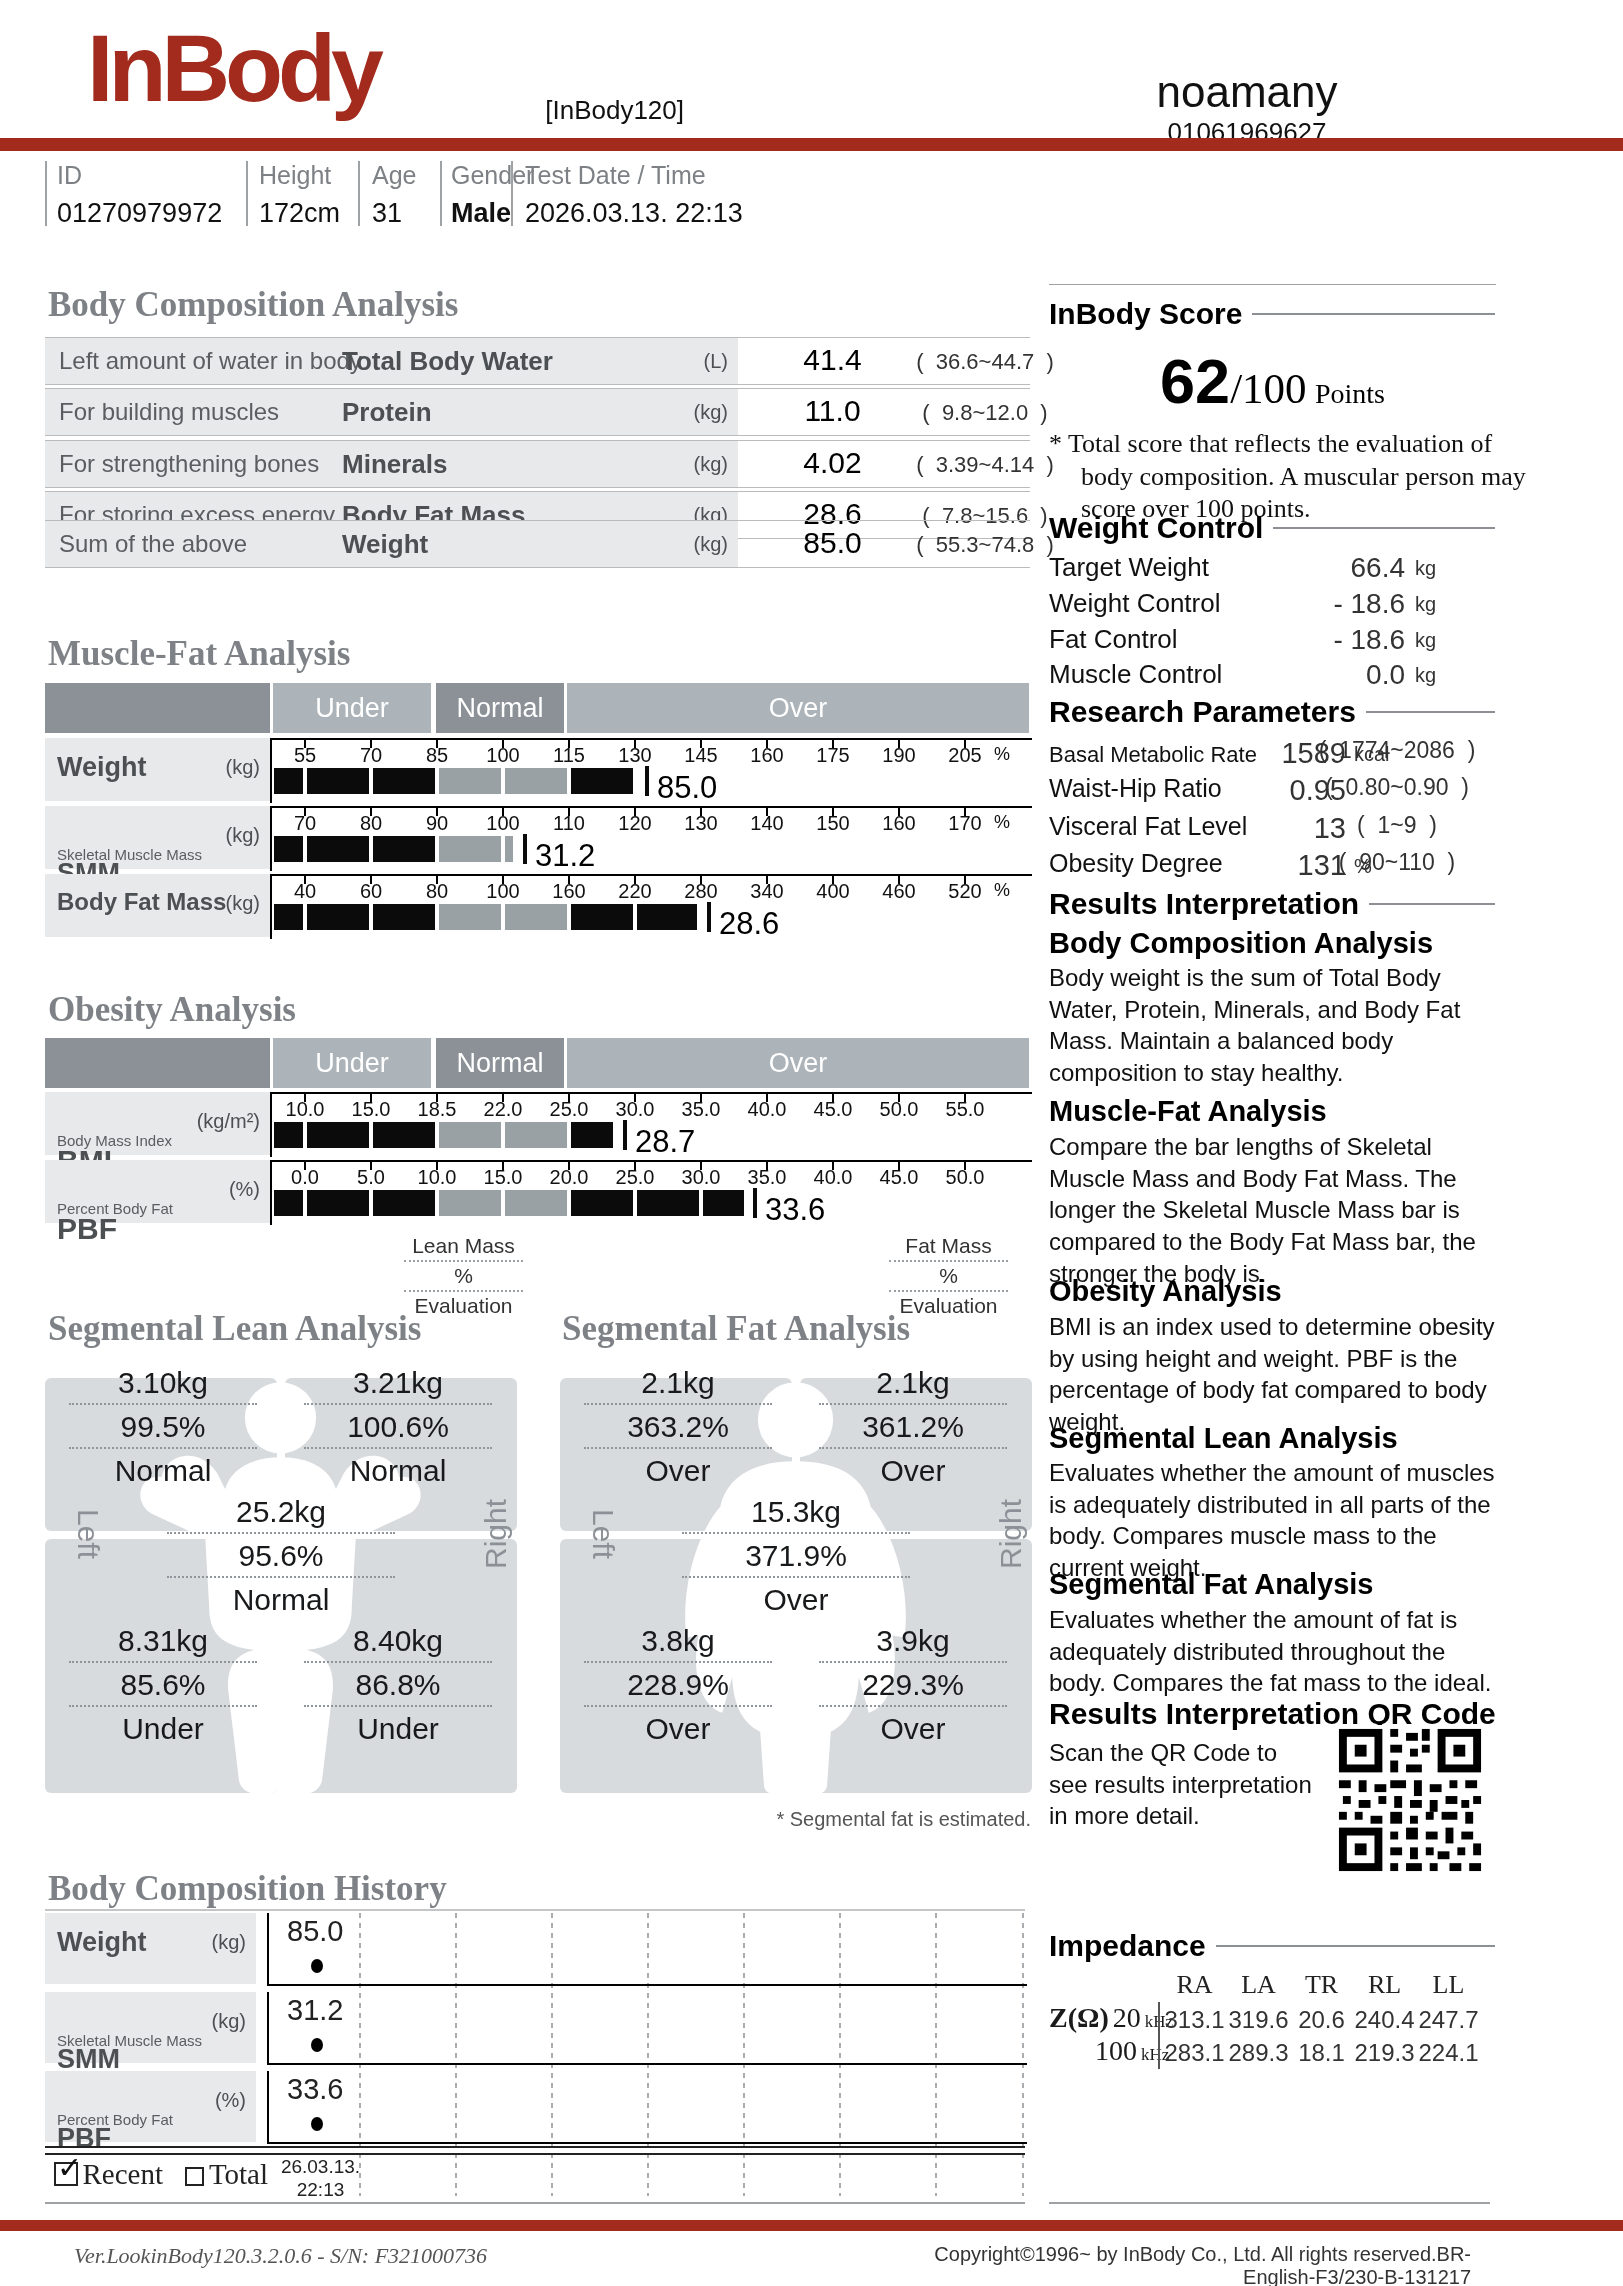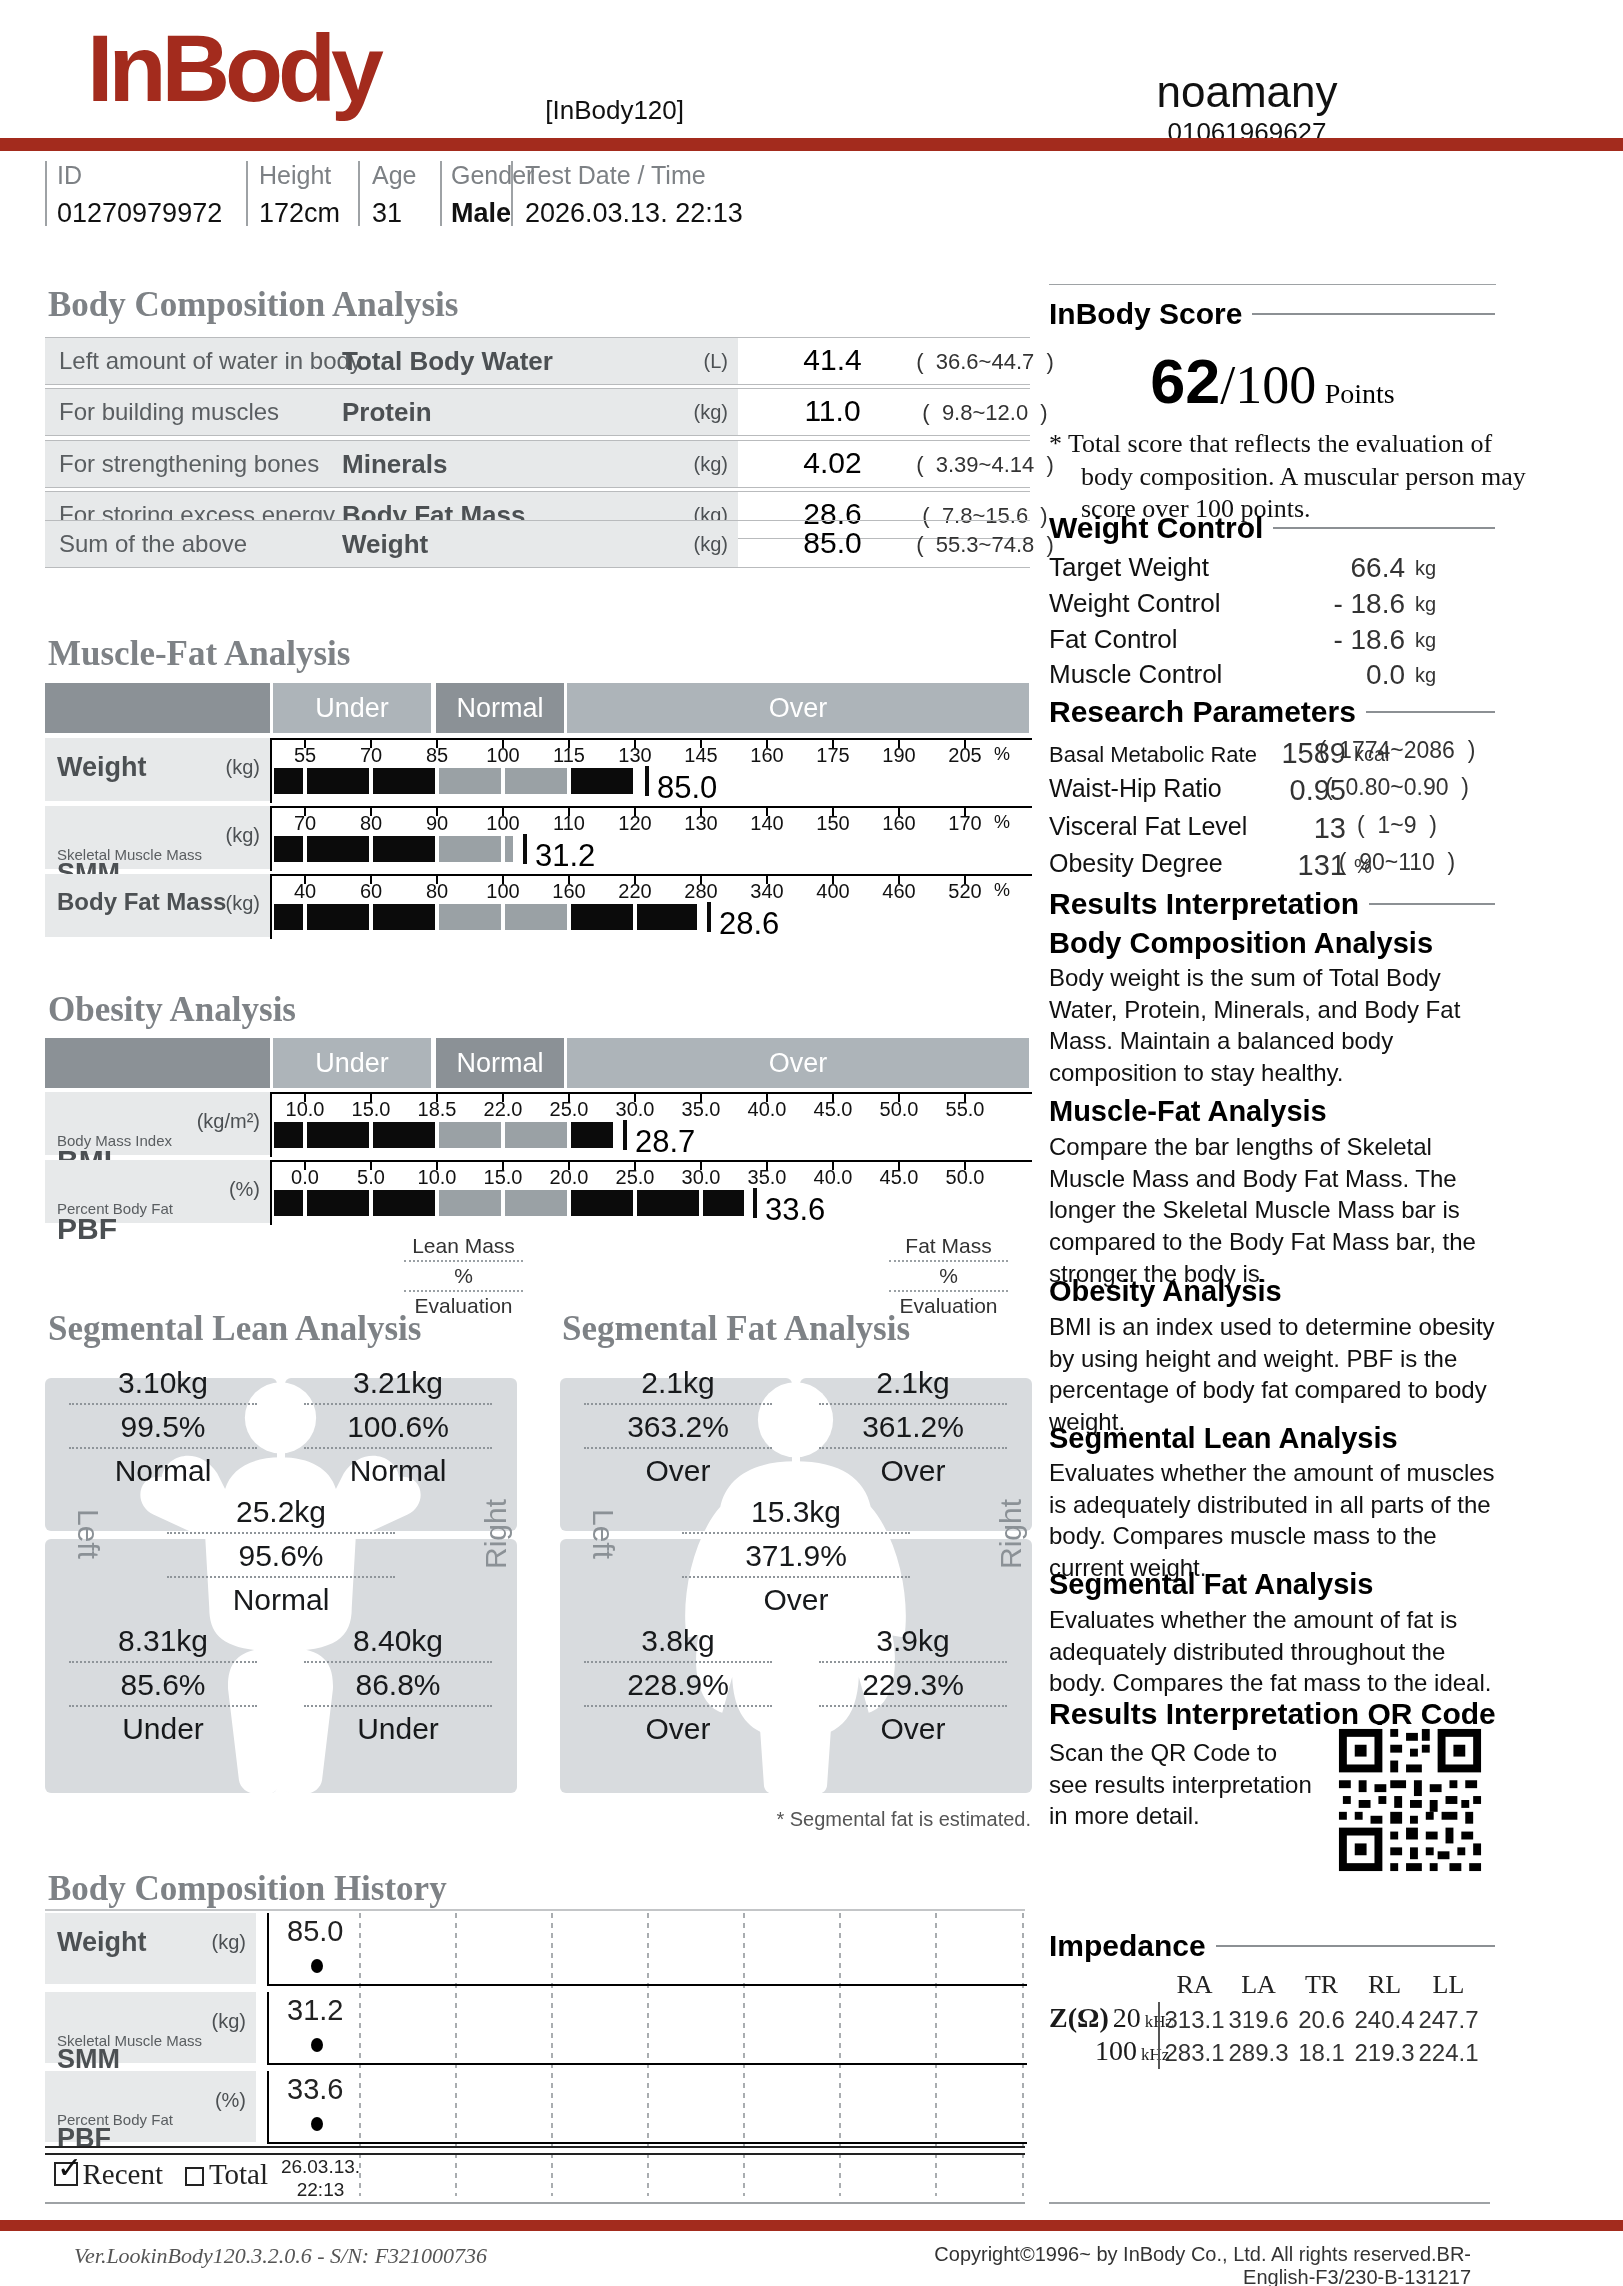--- a/index.html
+++ b/index.html
@@ -544,21 +544,21 @@
     <div>22:13</div>
   </div>
 
   <div class="grayrule" style="left:1049px;top:284px;width:447px;height:1px;"></div>
 
   <div class="rhead" style="left:1049px;top:297px;">
     <span class="t">InBody Score</span>
       <span class="rule"></span>
   </div>
   <div class="abs score-line" style="left:1049px;top:345px;width:447px;text-align:center;">
-    <span class="score-big">62</span><span class="score-serif" style="font-size:54px;">/100</span>
+    <span class="score-big">62</span><span class="score-serif" style="font-size:43px;">/100</span>
     <span class="score-serif" style="font-size:28px;">Points</span>
   </div>
   <div class="abs rnote" style="left:1049px;top:428px;width:447px;">* Total score that reflects the evaluation of body composition. A muscular person may score over 100 points.</div>
 
   <div class="rhead" style="left:1049px;top:511px;">
     <span class="t">Weight Control</span>
       <span class="rule"></span>
   </div>
   <div class="abs" style="left:1049px;top:552px;width:447px;height:34px;">
     <span class="wc-label">Target Weight</span>

